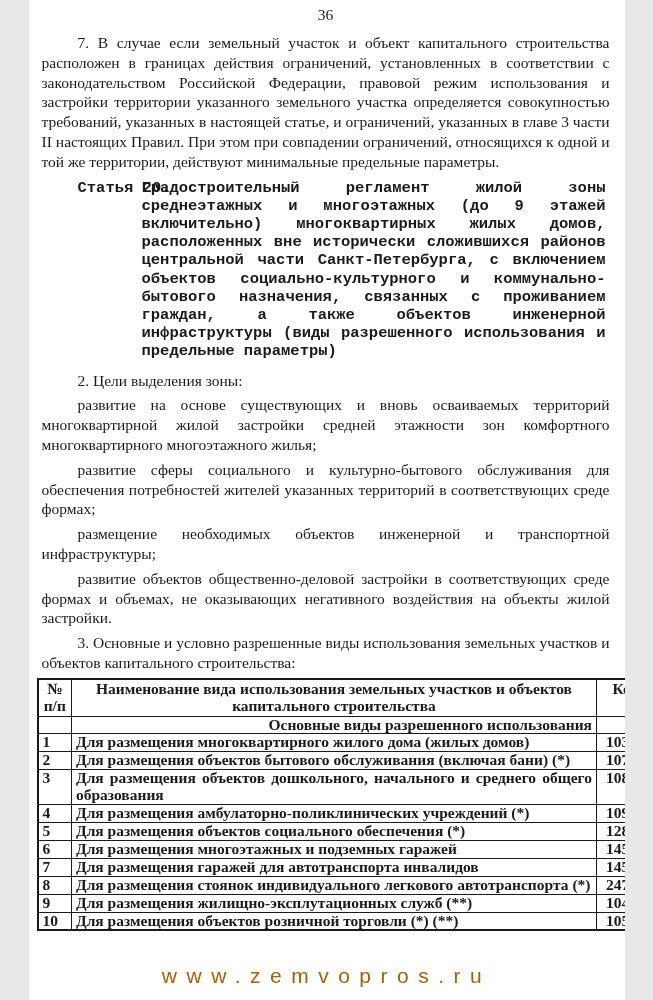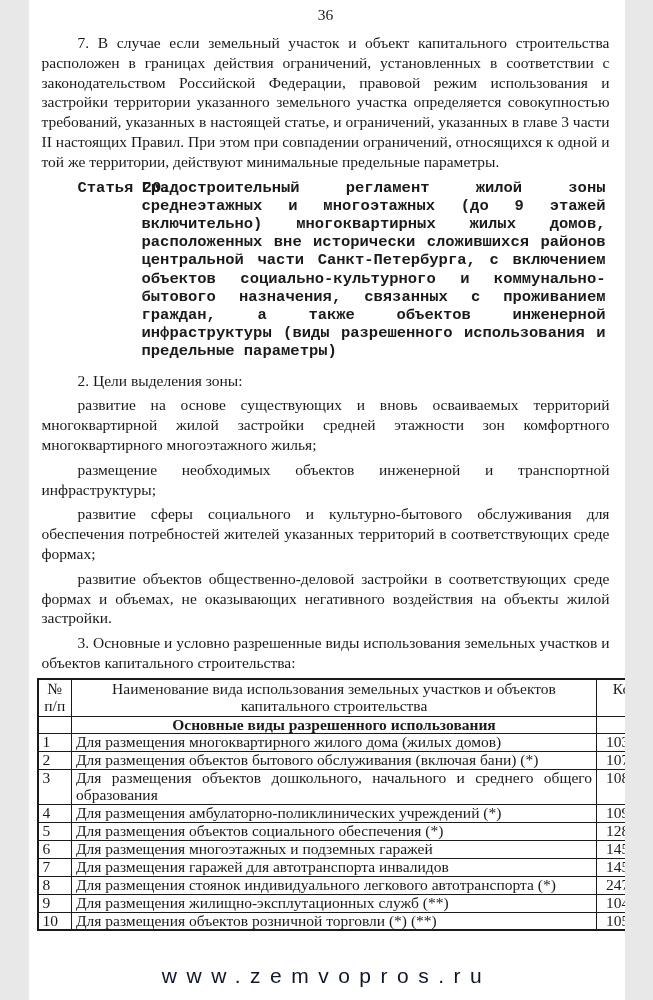--- a/index.html
+++ b/index.html
@@ -45,41 +45,41 @@
     table-layout:fixed;
     width:617px;
     margin:3px 0 0 -5px;
     border:2px solid #1a1a1a;
   }
   table.uses th, table.uses td{
     border:1px solid #1a1a1a;
     padding:0 4px;
     line-height:16.9px;
     vertical-align:top;
-    font-weight:normal;
+    font-weight:bold;
     overflow:hidden;
   }
   col.w-num{width:34px;}
   col.w-name{width:525px;}
   col.w-code{width:58px;}
   table.uses th{text-align:center;padding-top:1px;padding-bottom:1px;}
   td.c-num{text-align:left;padding-left:6px;}
   td.c-name{text-align:justify;padding-left:5px;}
   td.c-code{text-align:center;}
-  tr.row-section td.c-name{font-weight:bold;text-align:center;}
+  tr.row-section td.c-name{font-weight:bold;text-align:right;}
   tr.row-section2 td.c-name{font-weight:bold;font-style:italic;text-align:left;}
   .watermark{
     position:absolute;
     left:0;right:0;
     bottom:12px;
     text-align:center;
     font-family:"Liberation Sans","DejaVu Sans",sans-serif;
     font-size:21px;
     letter-spacing:9.5px;
-    color:#0f172a;
+    color:#a16207;
     white-space:nowrap;
   }
 </style>
 </head>
 <body>
 
 <div class="page">
 
   <div class="pagenum">36</div>
 
@@ -88,22 +88,22 @@
     </div>
 
   <div class="article-heading">
     <span class="article-num">Статья 20.</span>
     <span>Градостроительный регламент жилой зоны среднеэтажных и многоэтажных (до 9 этажей включительно) многоквартирных жилых домов, расположенных вне исторически сложившихся районов центральной части Санкт-Петербурга, с включением объектов социально-культурного и коммунально-бытового назначения, связанных с проживанием граждан, а также объектов инженерной инфраструктуры (виды разрешенного использования и предельные параметры)</span>
   </div>
 
   <div id="after-article">
       <p class="para">2. Цели выделения зоны:</p>
       <p class="para">развитие на основе существующих и вновь осваиваемых территорий многоквартирной жилой застройки средней этажности зон комфортного многоквартирного многоэтажного жилья;</p>
+      <p class="para">развитие сферы социального и культурно-бытового обслуживания для обеспечения потребностей жителей указанных территорий в соответствующих среде формах;</p>
       <p class="para">размещение необходимых объектов инженерной и транспортной инфраструктуры;</p>
-      <p class="para">развитие сферы социального и культурно-бытового обслуживания для обеспечения потребностей жителей указанных территорий в соответствующих среде формах;</p>
       <p class="para">развитие объектов общественно-деловой застройки в соответствующих среде формах и объемах, не оказывающих негативного воздействия на объекты жилой застройки.</p>
       <p class="para">3. Основные и условно разрешенные виды использования земельных участков и объектов капитального строительства:</p>
     </div>
 
   <table class="uses">
     <colgroup>
       <col class="w-num">
         <col class="w-name">
         <col class="w-code">
     </colgroup>

